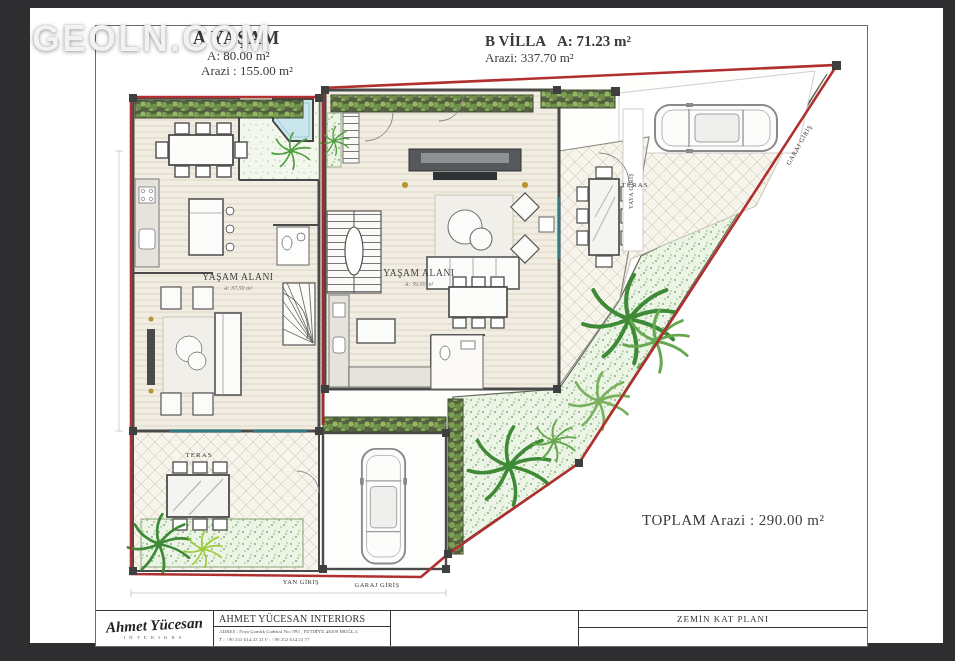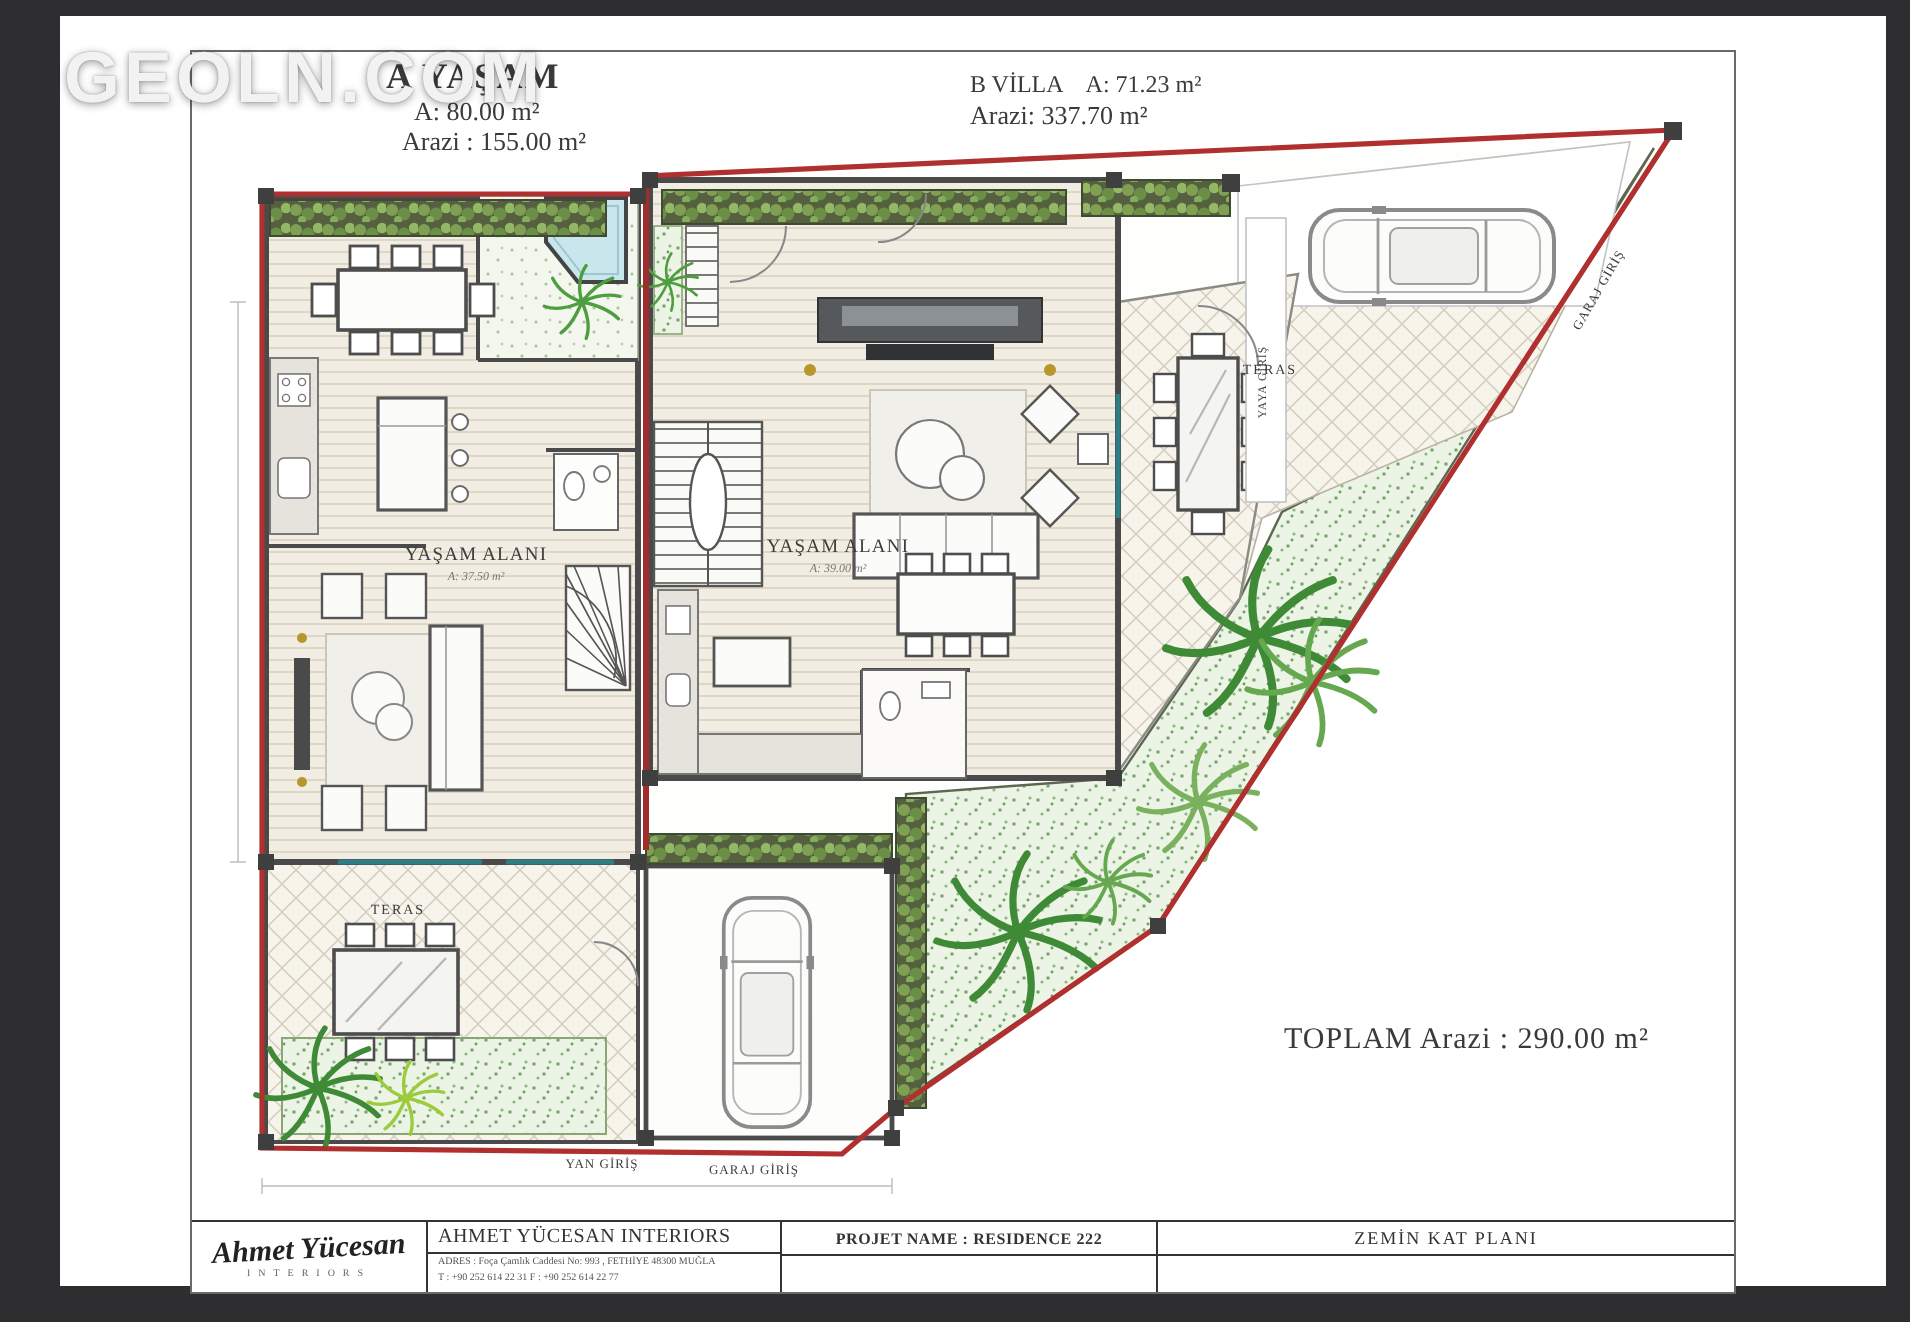--- a/index.html
+++ b/index.html
@@ -12,21 +12,21 @@
   .watermark{position:absolute;left:2px;top:10px;font-family:"Liberation Sans","DejaVu Sans",sans-serif;
              font-weight:bold;font-size:36px;letter-spacing:2px;color:#f2f2f2;
              text-shadow:0 1px 4px rgba(0,0,0,.38), 0 0 1px rgba(120,120,120,.6);z-index:30;}
 
   .hdr{position:absolute;color:#3a3a3a;z-index:5;line-height:1.15;}
   .hdr .t{font-size:18px;font-weight:bold;letter-spacing:1px;}
   .hdr .s{font-size:13px;font-family:Liberation Serif, serif;}
   .hdrA{left:163px;top:20px;}
   .hdrA .s1{margin-left:14px;} .hdrA .s2{margin-left:8px;}
   .hdrB{left:455px;top:22px;}
-  .hdrB .t span{font-size:12px;font-weight:normal;letter-spacing:0;}
+  .hdrB .t span{font-size:15px;font-weight:bold;letter-spacing:0;}
   .toplam{position:absolute;left:612px;top:504px;font-size:15px;color:#3a3a3a;letter-spacing:.5px;z-index:5;}
 
   .tblock{position:absolute;left:0;bottom:0;width:100%;height:36px;display:flex;
           border-top:1px solid #333;background:#fff;box-sizing:border-box;font-family:"Liberation Serif",serif;}
   .tcell{border-right:1px solid #333;box-sizing:border-box;height:100%;}
   .tcell:last-child{border-right:none;text-align:center;}
   .c-logo{width:118px;display:flex;flex-direction:column;align-items:center;justify-content:center;}
   .sig{font-style:italic;font-weight:bold;font-size:15px;transform:rotate(-3deg);color:#222;line-height:1;}
   .sig-sub{font-size:5px;letter-spacing:4px;color:#666;margin-top:2px;}
   .c-co{width:177px;display:flex;flex-direction:column;}
@@ -377,21 +377,20 @@
        <div class="sig-sub">INTERIORS</div>
      </div>
      <div class="tcell c-co">
        <div class="r1">AHMET YÜCESAN INTERIORS</div>
        <div class="r2">
          <div>ADRES : Foça Çamlık Caddesi No: 993 , FETHİYE 48300 MUĞLA</div>
          <div>T : +90 252 614 22 31   F : +90 252 614 22 77</div>
        </div>
      </div>
      <div class="tcell c-prj">
-       <div class="r1">PROJET NAME : RESIDENCE 222</div>
        <div class="r2"></div>
      </div>
      <div class="tcell c-sheet">
        <div class="r1">ZEMİN KAT PLANI</div>
        <div class="r2"></div>
      </div>
    </div>
 
   </div>
  </div>

